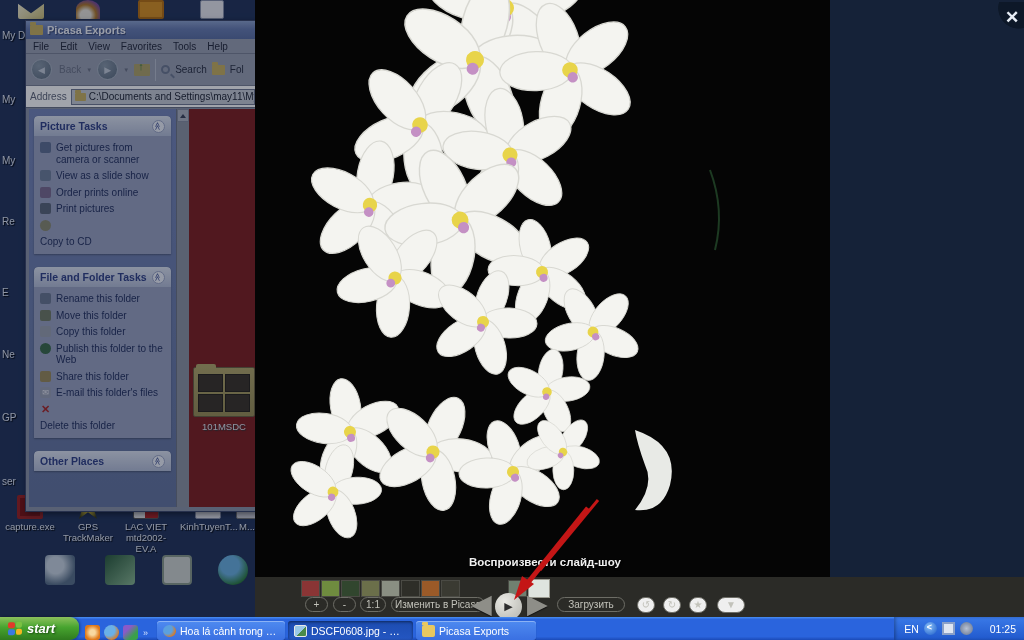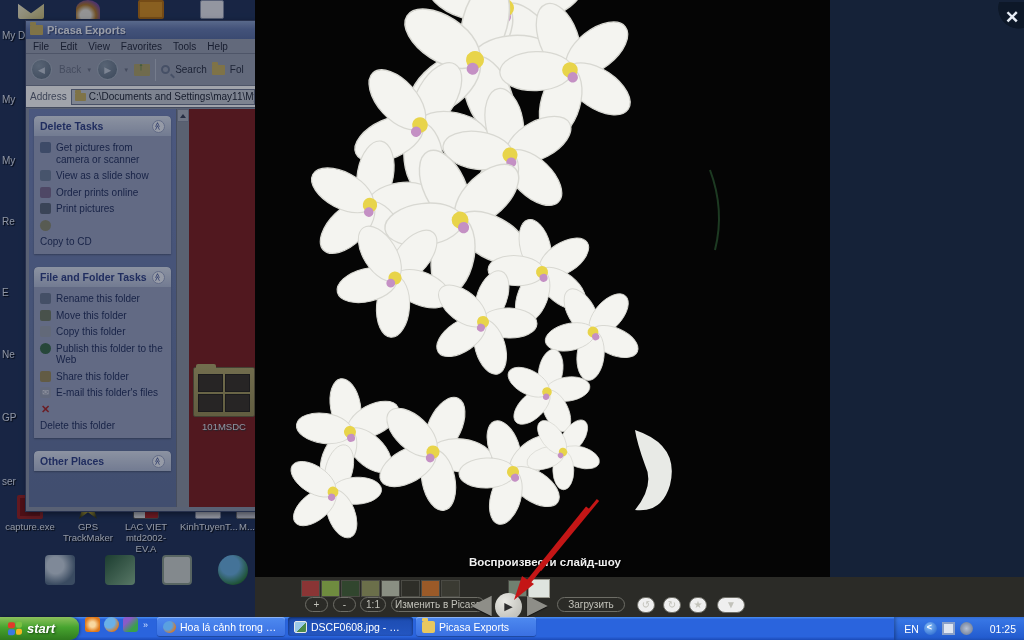--- a/index.html
+++ b/index.html
@@ -95,21 +95,21 @@
   .controls { position:absolute; left:0; top:20px; width:769px; height:20px; }
   .pill { position:absolute; height:15px; border:1px solid #6d6d66; border-radius:8px; background:transparent; color:#c2c2ba; font-size:10px; line-height:13px; text-align:center; cursor:pointer; font-family:"Liberation Sans", sans-serif; }
   .big-arrow { position:absolute; top:-8px; font-size:27px; color:#8e8e88; text-shadow:0 1px 1px #111; cursor:pointer; line-height:30px; }
   .play-circle { position:absolute; left:240px; top:-4px; width:27px; height:27px; border-radius:50%; background:radial-gradient(circle at 35% 30%,#e9e9e4,#b4b4ae); display:flex; align-items:center; justify-content:center; color:#2e2e2e; font-size:11px; cursor:pointer; }
   .round-btn { position:absolute; top:0; width:18px; height:16px; border:1px solid #6d6d66; border-radius:8px; color:#c2c2ba; font-size:10px; text-align:center; line-height:14px; cursor:pointer; }
 
   .red-arrow-svg { position:absolute; left:470px; top:496px; z-index:6; pointer-events:none; }
 
   
   #taskbar { position:absolute; left:0; top:617px; width:1024px; height:23px; z-index:7;
-             background:linear-gradient(180deg,#4a90f4 0%,#2a64dd 10%,#2a64dd 85%,#1b4ab8 100%); display:flex; align-items:flex-start;border-radius:10px; }
+             background:linear-gradient(180deg,#4a90f4 0%,#2a64dd 10%,#2a64dd 85%,#1b4ab8 100%); display:flex; align-items:flex-end;border-radius:10px; }
   .start-btn { width:79px; height:23px; border-radius:0 9px 9px 0; background:linear-gradient(180deg,#8cc15c,#47a42f 45%,#2f7a1e);
                display:flex; align-items:center; gap:5px; padding:0 10px 0 8px; box-shadow:1px 0 3px rgba(0,0,0,.4); cursor:pointer; }
   .start-flag { width:14px; height:13px; display:grid; grid-template-columns:1fr 1fr; gap:1px; transform:skewY(-4deg); }
   .start-flag div { border-radius:2px; }
   .sf-r{background:#e23a2a;} .sf-g{background:#7ac142;} .sf-b{background:#3a7ae2;} .sf-y{background:#f2b720;}
   .start-text { color:#fff; font-size:13px; font-weight:bold; font-style:italic; text-shadow:1px 1px 2px #1a4a10; }
   .quick-launch { display:flex; align-items:center; gap:4px; padding:0 6px; }
   .ql-icon { width:15px; height:15px; border-radius:3px; cursor:pointer; }
   .ql-orange { background:radial-gradient(circle at 50% 50%,#f8d8a0 25%,#e07818 70%); }
   .ql-firefox { border-radius:50%; background:radial-gradient(circle at 35% 35%,#6ab0e8 40%,#e07818 75%); }
@@ -210,21 +210,21 @@
       <div class="addr-field">
         <span class="folder-glyph" style="width:11px;height:8px"></span>
         <span class="addr-text">C:\Documents and Settings\may11\My Docum</span>
       </div>
     </div>
     <div class="win-body">
       <div class="task-pane">
 
         <div class="panel">
           <div class="panel-head">
-            <span class="panel-title">Delete Tasks</span>
+            <span class="panel-title">Picture Tasks</span>
             <span class="chev-circle">
                 <span class="chev-glyph">≫</span>
               </span>
           </div>
           <div class="panel-body">
             <div class="task-item">
                 <span class="ti ic-camera"></span>
                 <span class="tl">Get pictures from camera or scanner</span>
               </div>
             <div class="task-item">

